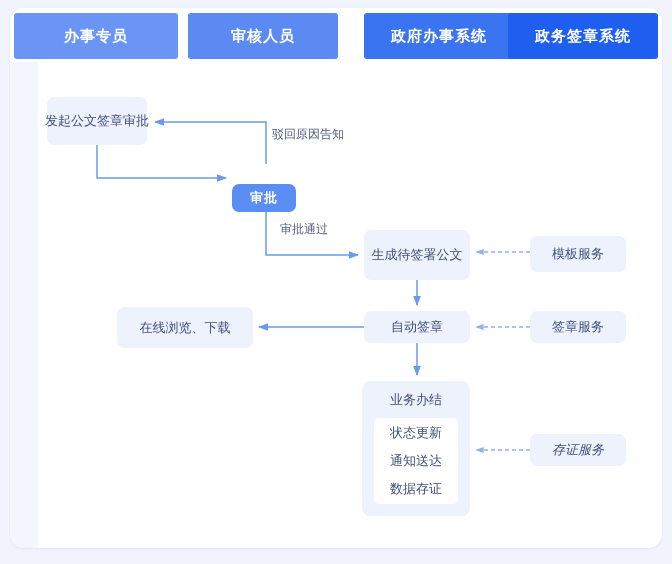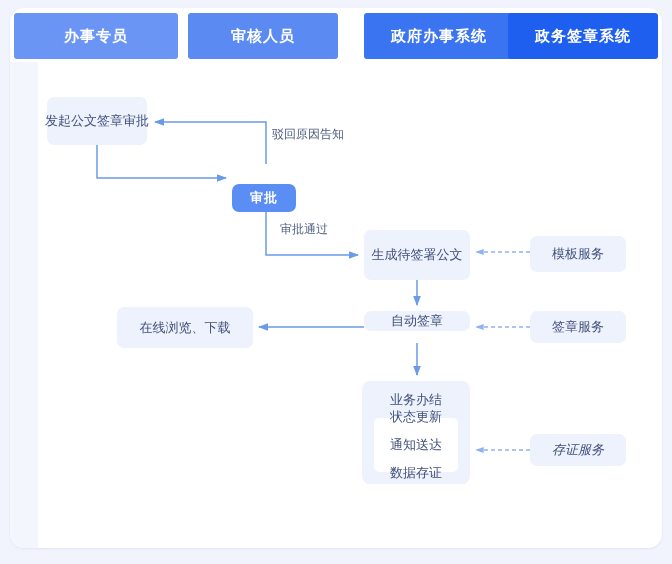--- a/index.html
+++ b/index.html
@@ -207,41 +207,41 @@
 
   <div class="node accent" style="left: 232px; top: 164px; width: 64px; height: 28px; margin-top: 20px;">
     <span class="ln">审批</span>
   </div>
 
   <div class="node" style="left: 364px; top: 230px; width: 106px; height: 50px;">
     <span class="ln">生成</span>
     <span class="ln">待签署公文</span>
   </div>
 
-  <div class="node" style="left: 364px; top: 311px; width: 106px; height: 20px;">
+  <div class="node" style="left: 364px; top: 311px; width: 106px; height: 32px;">
     <span class="ln">自动签章</span>
   </div>
 
   <div class="node" style="left: 117px; top: 307px; width: 136px; height: 41px;">
     <span class="ln">在线浏览、下载</span>
   </div>
 
   <div class="node" style="left: 530px; top: 236px; width: 96px; height: 36px;">
     <span class="ln">模板服务</span>
   </div>
 
   <div class="node" style="left: 530px; top: 311px; width: 96px; height: 32px;">
     <span class="ln">签章服务</span>
   </div>
 
   <div class="node" style="left: 530px; top: 434px; width: 96px; height: 32px; font-style: italic;">
     <span class="ln">存证服务</span>
   </div>
 
-  <div class="group-node" style="left: 362px; top: 381px; width: 108px; height: 103px; padding-left: 21px;">
+  <div class="group-node" style="left: 362px; top: 381px; width: 108px; height: 135px; padding-left: 21px;">
     <div class="group-title">业务办结</div>
     <div class="group-panel">
       <div class="item">状态更新</div>
       <div class="item">通知送达</div>
       <div class="item">数据存证</div>
     </div>
   </div>
 
   <div class="edge-label" style="left: 272px; top: 126px;">驳回原因告知</div>
   <div class="edge-label" style="left: 280px; top: 221px;">审批通过</div>

